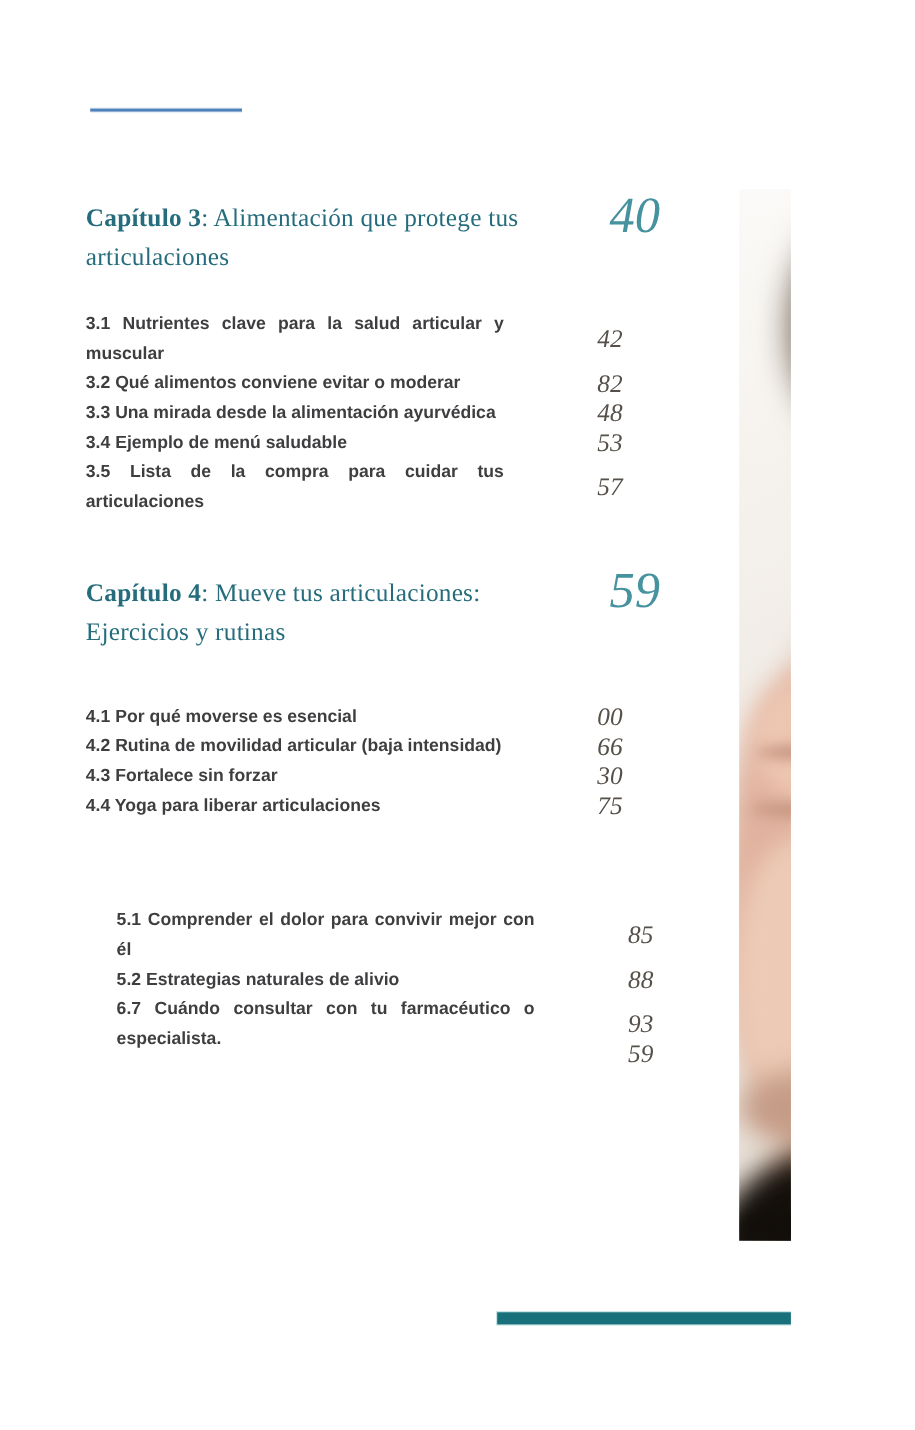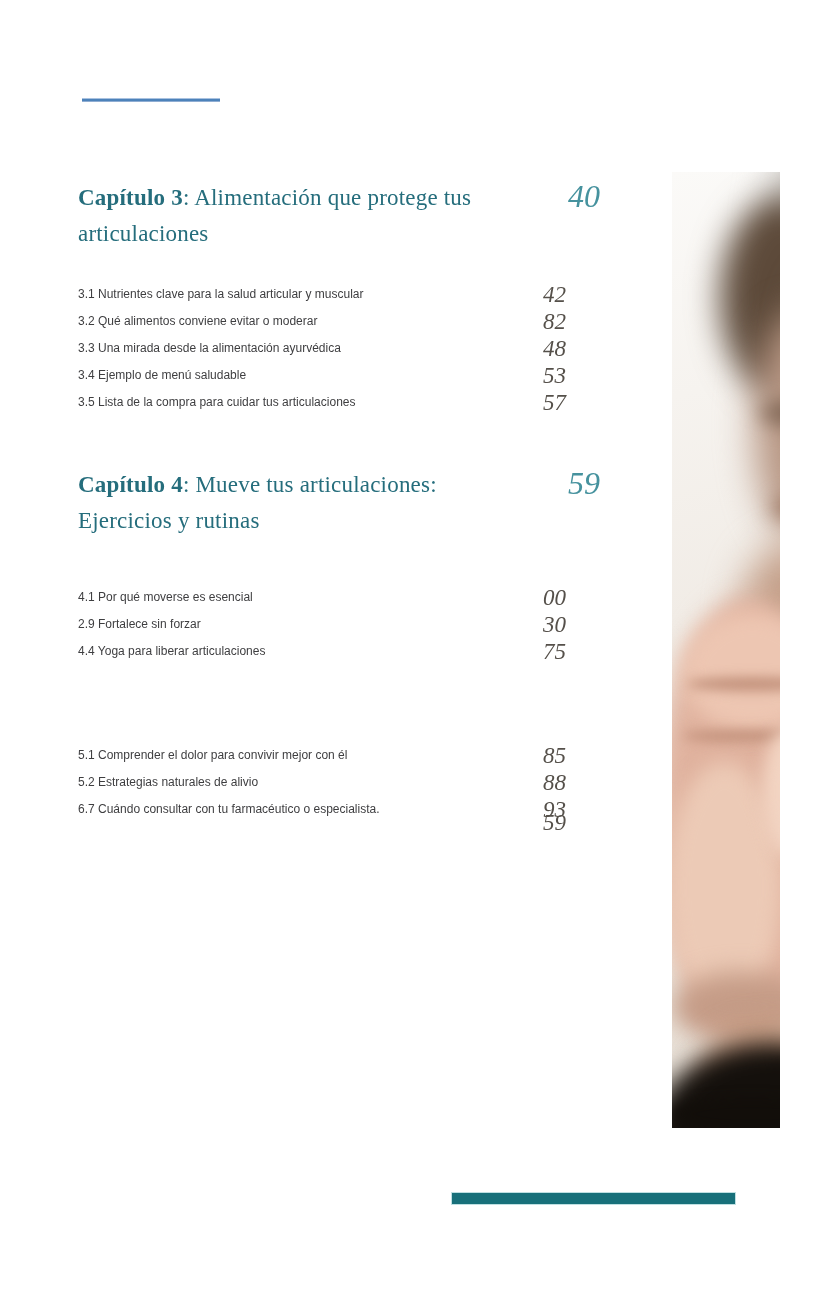--- a/index.html
+++ b/index.html
@@ -1,18 +1,18 @@
 <!DOCTYPE html>
 <html><head>
 <meta charset="utf-8">
 <style>
   html,body{margin:0;padding:0;background:#ffffff;}
   .page{
     position:relative;
-    width:780px;height:1300px;
+    width:719px;height:1300px;
     background:#ffffff;
     overflow:hidden;
     font-family:"Liberation Sans", sans-serif;
   }
 
   
   .top-divider{
     position:absolute;left:82px;top:98px;width:138px;height:4px;
     background:linear-gradient(180deg,#a9c2e0 0 25%,#4d82ba 25% 78%,#8fadd2 78% 100%);
   }
@@ -25,34 +25,35 @@
   .chapter-head{position:relative;padding-right:95px;}
   .chapter-title{
     margin:0;font-family:"Liberation Serif", serif;
     font-size:23px;line-height:36px;font-weight:400;
     color:#256d7c;letter-spacing:.2px;
   }
   .ch-label{font-weight:700;}
   .chapter-page{
     position:absolute;top:-12px;right:-2px;
     font-family:"Liberation Serif", serif;font-style:italic;
-    font-size:32px;line-height:56px;color:#46929e;
+    font-size:46px;line-height:56px;color:#46929e;
   }
 
   .items{list-style:none;margin:29px 0 0 0;padding:0;}
   .chapter.ch4 .items{margin-top:45px;}
-  .chapter.ch5 .items{margin-top:30px;}
+  .chapter.ch5 .items{margin-top:30px;margin-left:28px;}
   .item{
     position:relative;
     padding-right:140px; 
   }
   .item-text{
     display:block;width:380px;
-    font-size:12px;line-height:27px;color:#3e3e40;
+    font-size:16px;line-height:27px;color:#3e3e40;
     text-align:justify;
+    font-weight:bold;
   }
   .item-page{
     position:absolute;left:465px;top:50%;
     transform:translateY(-50%);
     font-family:"Liberation Serif", serif;font-style:italic;
     font-size:23px;color:#55504a;white-space:nowrap;
   }
 
   
   .photo{
@@ -132,23 +133,27 @@
     <div class="chapter-head">
       <h2 class="chapter-title"><span class="ch-label">Capítulo 4</span><span class="ch-rest">: Mueve tus articulaciones: Ejercicios y rutinas</span></h2>
       <div class="chapter-page">59</div>
     </div>
     <ul class="items">
   <li class="item">
     <span class="item-text">4.1 Por qué moverse es esencial</span>
     <span class="item-page">00</span>
   </li>
 
-
-  <li class="item">
-    <span class="item-text">2.9 Fortalece sin forzar</span>
+  <li class="item">
+    <span class="item-text">4.2 Rutina de movilidad articular (baja intensidad)</span>
+    <span class="item-page">66</span>
+  </li>
+
+  <li class="item">
+    <span class="item-text">4.3 Fortalece sin forzar</span>
     <span class="item-page">30</span>
   </li>
 
   <li class="item">
     <span class="item-text">4.4 Yoga para liberar articulaciones</span>
     <span class="item-page">75</span>
   </li>
 </ul>
   </section>
 

